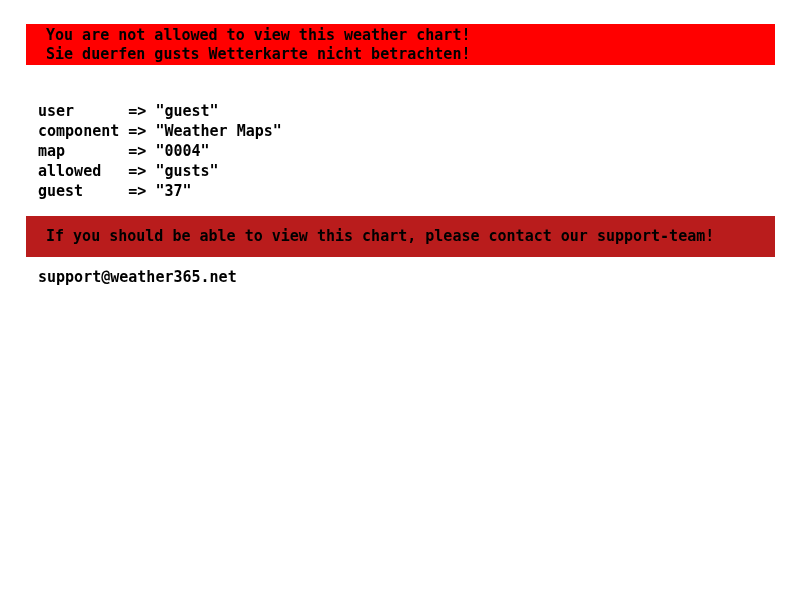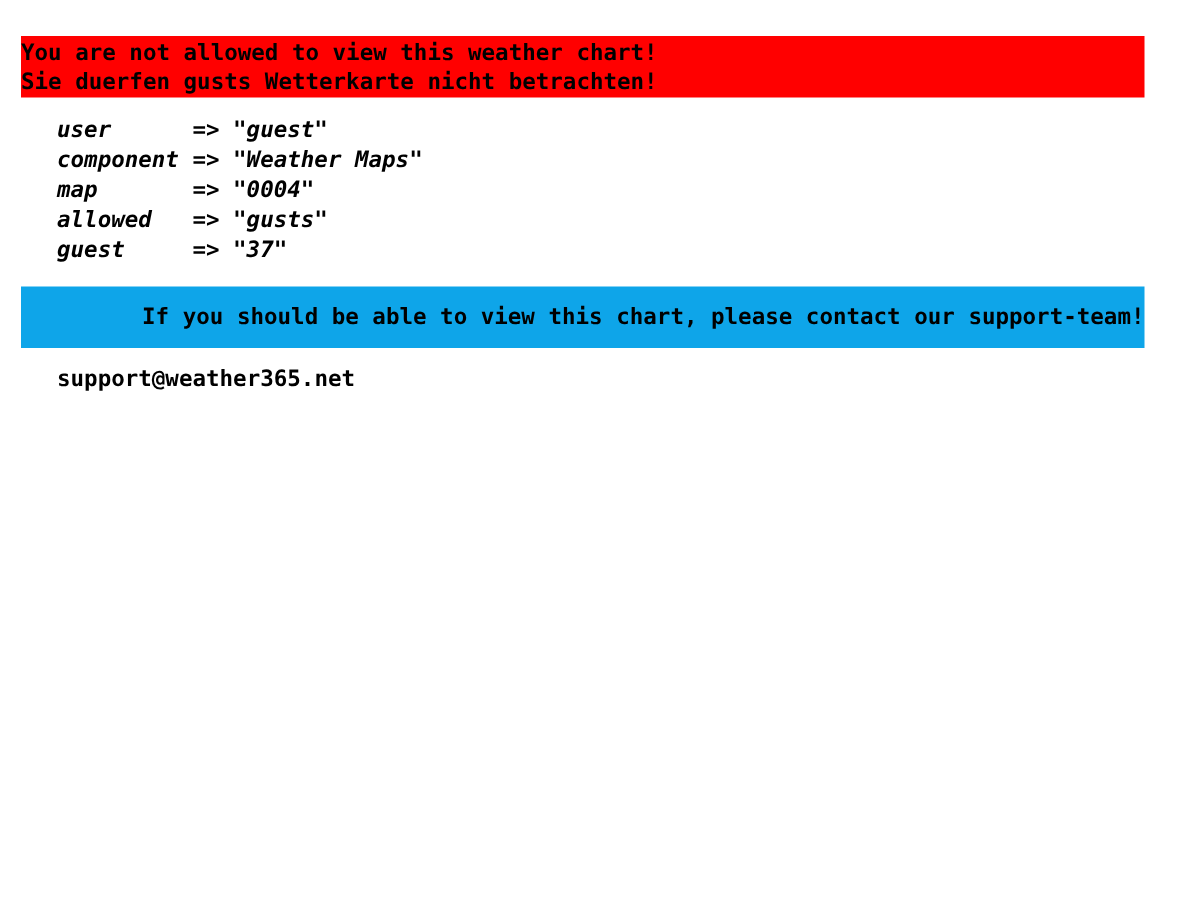--- a/index.html
+++ b/index.html
@@ -9,38 +9,37 @@
     background: #ffffff;
     overflow: hidden;
     font-family: "DejaVu Sans Mono", "Liberation Mono", monospace;
     font-weight: bold;
     font-size: 15px;
     color: #000000;
   }
   .page { position: relative; width: 800px; height: 600px; }
 
   .banner {
-    margin-left: 14px;
+    margin-left: 26px;
     width: 749px;
     height: 41px;
-    padding-left: 0;
+    padding-left: 20px;
     display: flex;
     flex-direction: column;
     justify-content: center;
     line-height: 19px;
     white-space: pre;
   }
   .banner-red   { margin-top: 24px; background: #ff0000; }
-  .banner-green { margin-top: 15px; background: #0ea5e9; text-align: right; }
+  .banner-green { margin-top: 15px; background: #b91c1c; }
 
   .details {
-    margin-top: 11px;
+    margin-top: 36px;
     margin-left: 38px;
     line-height: 20px;
-    font-style: italic;
   }
   .detail-row { display: flex; white-space: pre; }
   .detail-key   { display: inline-block; width: 10ch; }
   .detail-arrow { display: inline-block; width: 3ch; }
   .detail-value { display: inline-block; }
 
   .footer {
     margin-top: 10px;
     margin-left: 26px;
     width: 749px;

